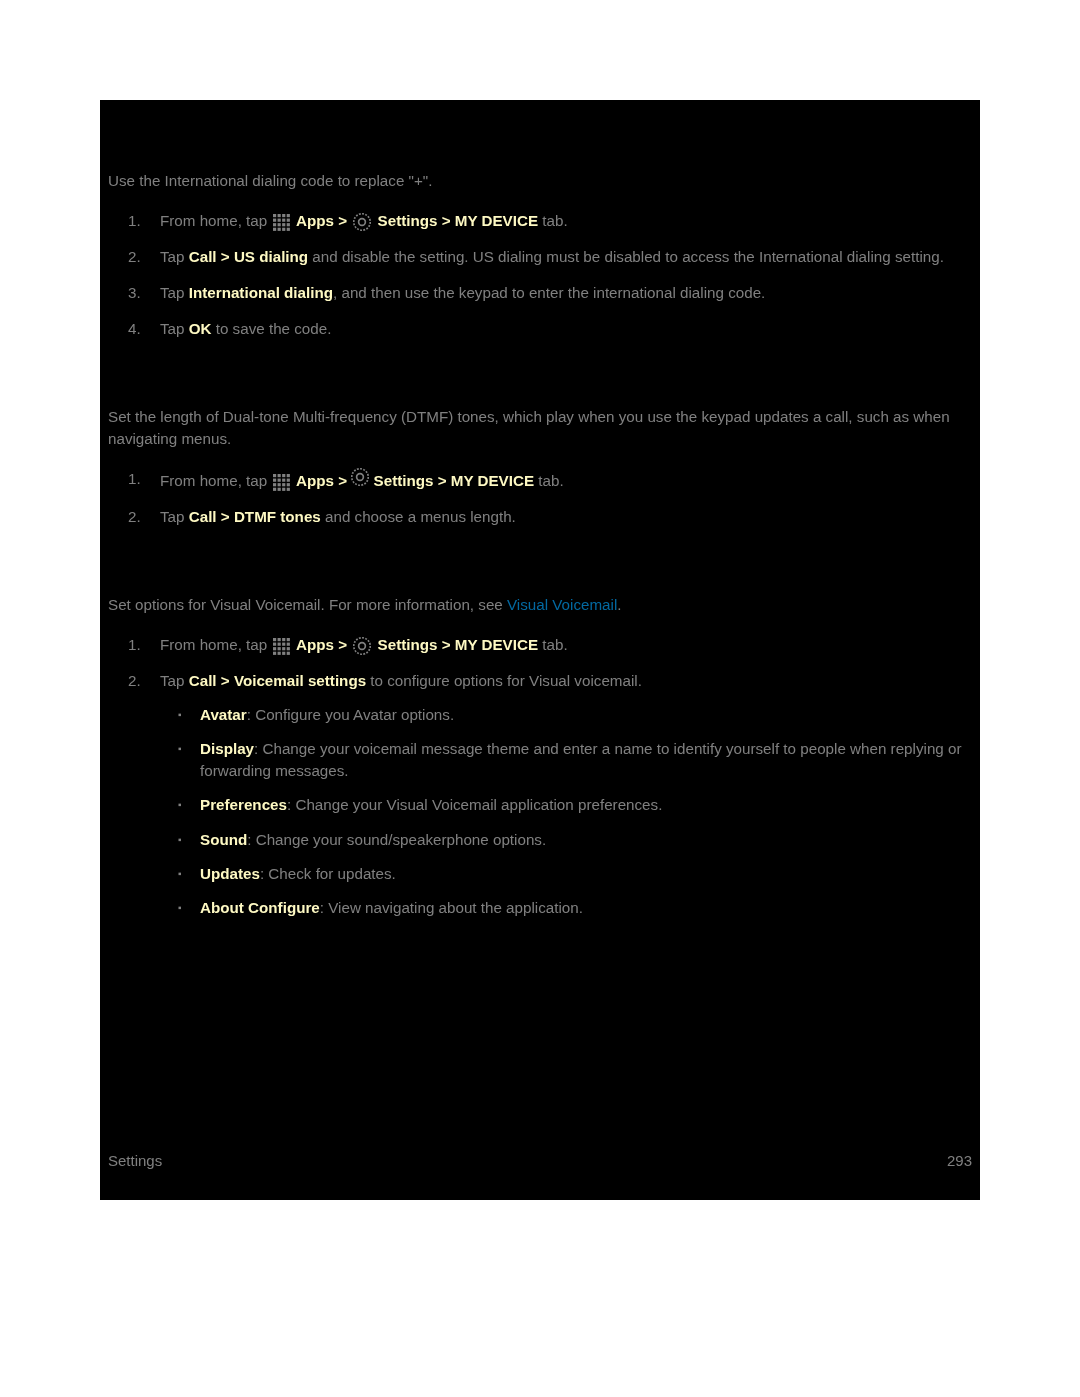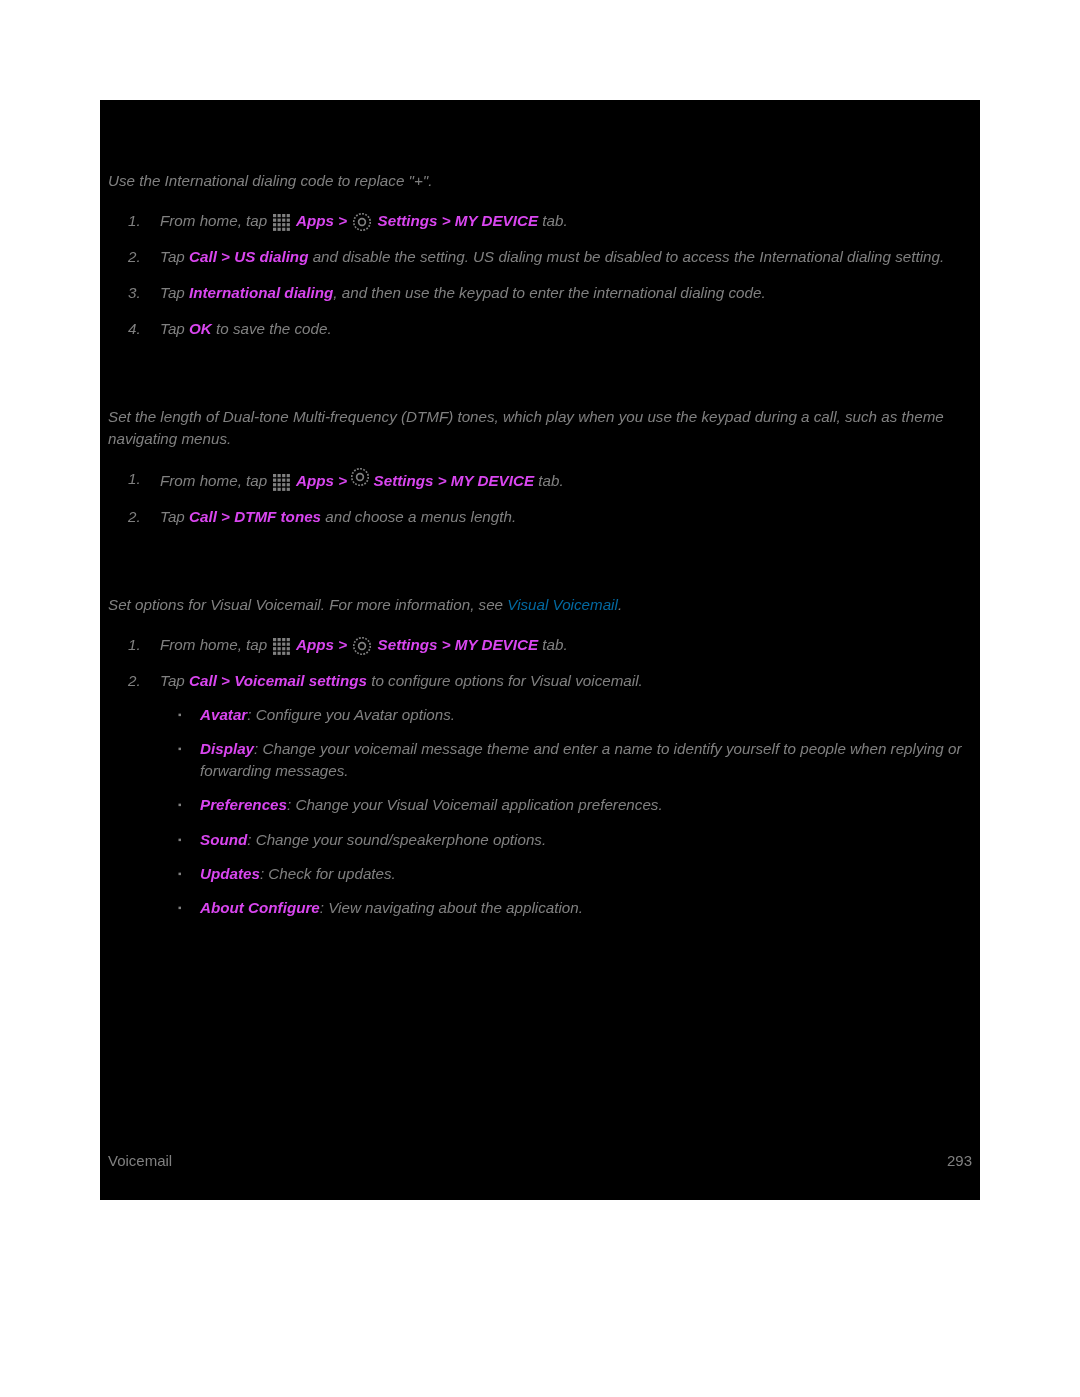--- a/index.html
+++ b/index.html
@@ -15,41 +15,41 @@
     top: 100px;
     left: 100px;
     width: 880px;
     height: 1100px;
     background: #000000;
     color: #808080;
     font-size: 15.2px;
     line-height: 1.45;
     padding: 18px 0 0 0;
   }
-  .content { padding: 0 8px; font-style: italic; }
+  .content { padding: 0 8px; }
   .intro { margin: 6px 0 18px 0; }
   ol.steps { list-style: none; counter-reset: step; padding-left: 48px; }
   ol.steps > li { counter-increment: step; position: relative; margin: 14px 0; padding-left: 4px; }
   ol.steps > li::before {
     content: counter(step) ".";
     position: absolute;
     left: -28px;
     color: #808080;
   }
   ul.sub { list-style: none; padding-left: 40px; margin-top: 10px; }
   ul.sub > li { position: relative; margin: 12px 0; padding-left: 0; }
   ul.sub > li::before {
     content: "\25AA";
     position: absolute;
     left: -22px;
     font-size: 10px;
     color: #808080;
     top: 4px;
   }
-  b { color: #d946ef; font-weight: bold; }
+  b { color: #fef9c3; font-weight: bold; }
   .icon-apps, .icon-gear { display: inline-block; vertical-align: middle; margin: 0 2px; }
   .icon-apps svg, .icon-gear svg { display: block; }
   .link { color: #0369a1; }
   .footer {
     position: absolute;
     bottom: 28px;
     left: 8px;
     right: 8px;
     display: flex;
     justify-content: space-between;
@@ -99,21 +99,21 @@
       <li>
         <span>Tap </span><b>International dialing</b><span>, and then use the keypad to enter the international dialing code.</span>
       </li>
       <li>
         <span>Tap </span><b>OK</b><span> to save the code.</span>
       </li>
     </ol>
 
     <div class="heading-space"></div>
 
-    <p class="intro">Set the length of Dual-tone Multi-frequency (DTMF) tones, which play when you use the keypad during a call, such as theme navigating menus.</p>
+    <p class="intro">Set the length of Dual-tone Multi-frequency (DTMF) tones, which play when you use the keypad updates a call, such as when navigating menus.</p>
     <ol class="steps">
       <li>
         <span>From home, tap </span><span class="icon-apps"><svg width="17" height="17" viewBox="0 0 16 16">
               <g fill="#808080">
                 <rect x="0" y="0" width="3" height="3"></rect>
                 <rect x="4.3" y="0" width="3" height="3"></rect>
                 <rect x="8.6" y="0" width="3" height="3"></rect>
                 <rect x="12.9" y="0" width="3" height="3"></rect>
                 <rect x="0" y="4.3" width="3" height="3"></rect>
                 <rect x="4.3" y="4.3" width="3" height="3"></rect>
@@ -177,16 +177,16 @@
           <li><b>Preferences</b><span>: Change your Visual Voicemail application preferences.</span></li>
           <li><b>Sound</b><span>: Change your sound/speakerphone options.</span></li>
           <li><b>Updates</b><span>: Check for updates.</span></li>
           <li><b>About Configure</b><span>: View navigating about the application.</span></li>
         </ul>
       </li>
     </ol>
   </div>
 
   <div class="footer">
-    <span>Voicemail</span>
+    <span>Settings</span>
     <span>293</span>
   </div>
 </div>
 
 </body></html>

